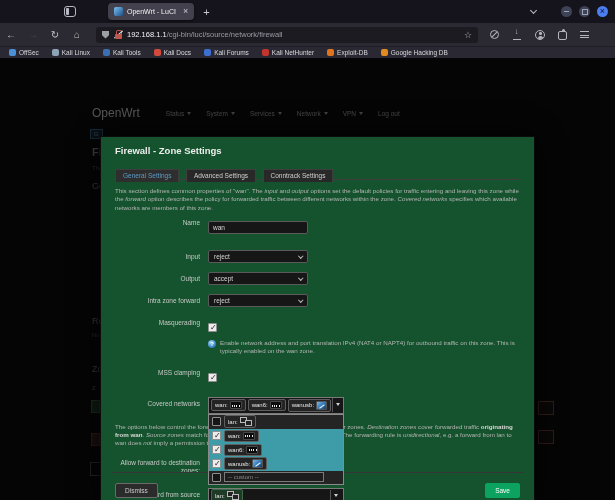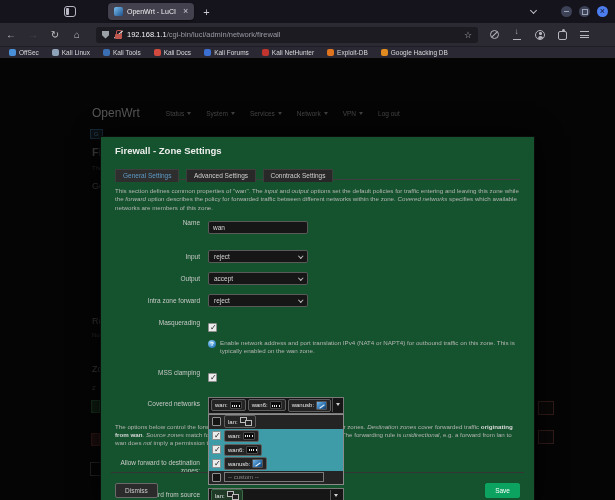--- a/index.html
+++ b/index.html
@@ -212,21 +212,21 @@
   <div class="toolbar">
     <span class="navbtn i-back"></span>
     <span class="navbtn dim i-fwd"></span>
     <span class="navbtn i-rel"></span>
     <span class="navbtn i-home"></span>
     <div class="urlbar">
       <span class="shield-i"></span>
       <span class="lock-i">
           <span class="lock-slash"></span>
         </span>
-      <span class="url-text"><span class="url-host">192.168.1.1</span><span class="url-path">/cgi-bin/luci/admin/network/firewall</span></span>
+      <span class="url-text"><span class="url-host">192.168.1.1</span><span class="url-path">/cgi-bin/luci/source/network/firewall</span></span>
       <span class="star">☆</span>
     </div>
     <div class="tb-icons">
       <span class="icon-block"></span>
       <span class="icon-dl"></span>
       <span class="icon-user"></span>
       <span class="icon-ext"></span>
       <span class="icon-menu"></span>
     </div>
   </div>

